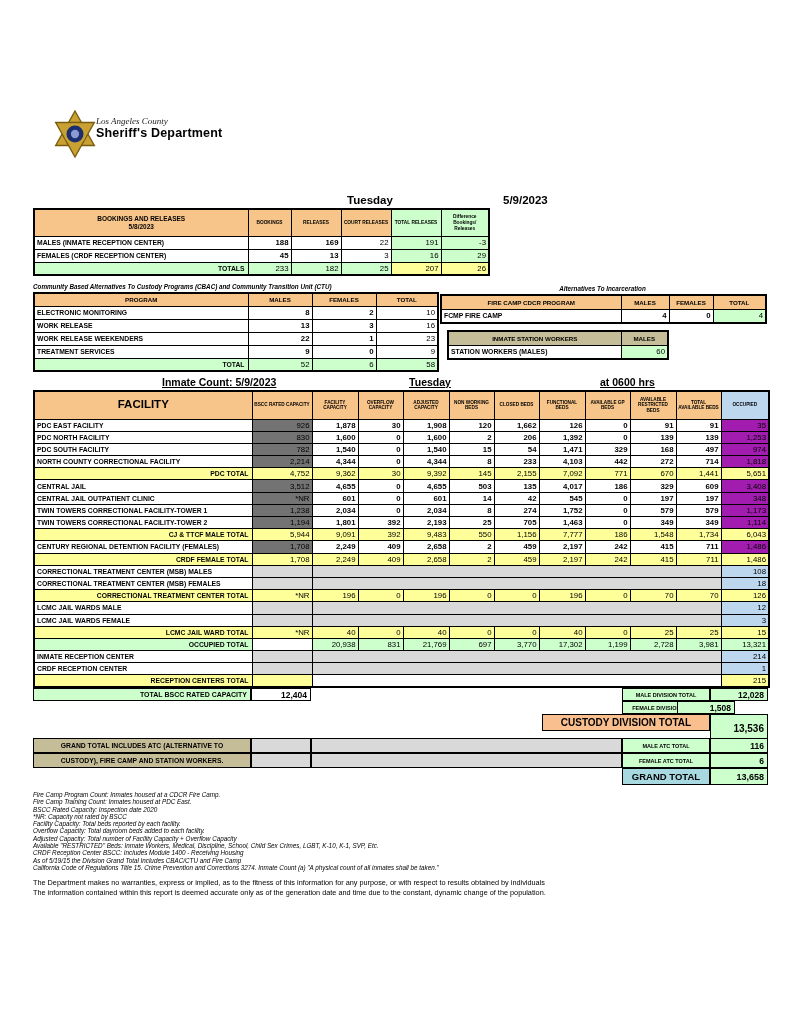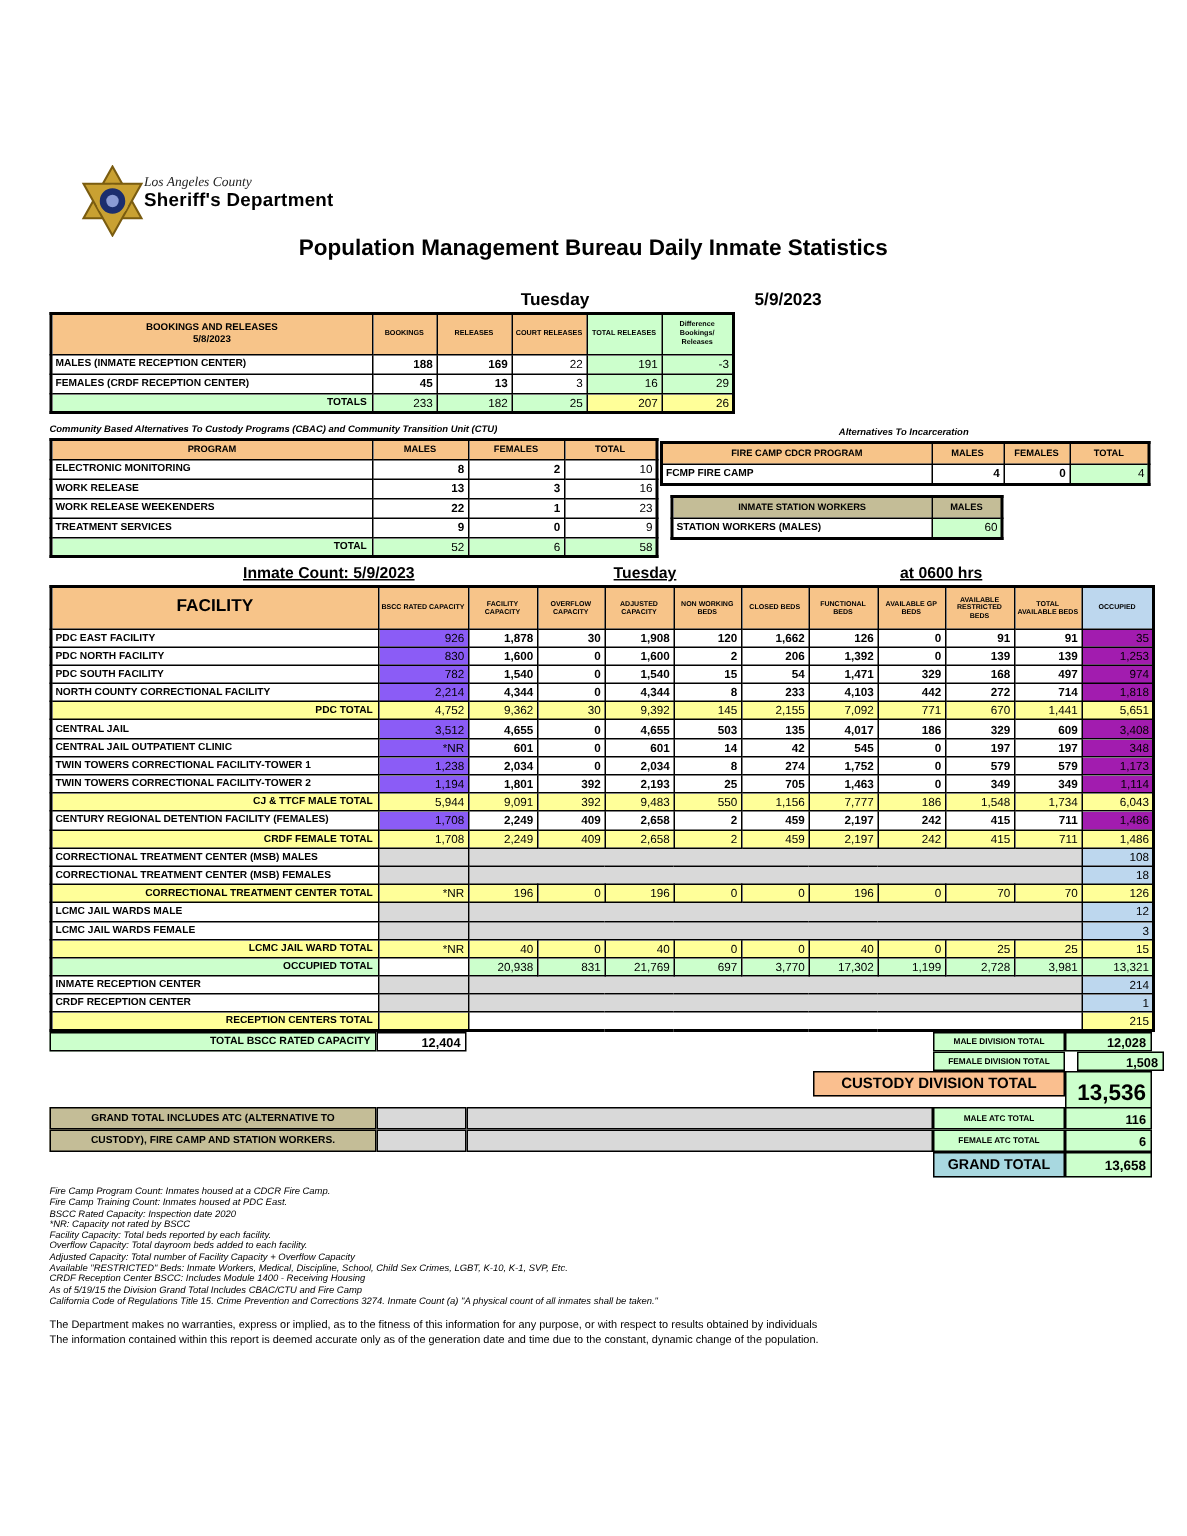--- a/index.html
+++ b/index.html
@@ -63,42 +63,42 @@
 .mc3{left:600px}
 
 
 #main-table{left:33px;top:390px}
 #main-table thead th{height:28px;font-size:4.7px;padding:1px}
 #main-table thead th.fac{font-size:11.5px}
 #main-table thead th.occh{background:#BDD7EE}
 #main-table td{height:12.2px}
 #main-table td.bscc,#main-table td.occ{font-size:7.8px;text-align:right;padding-right:2px}
 tr.facility td.n{font-weight:bold;border-width:1.5px}
-tr.facility td.bscc{background:#8b5cf6}
+tr.facility td.bscc{background:#737373}
 tr.facility td.occ{background:#a21caf}
 tr.total td{background:#FFFF99}
 tr.occupied_total td{background:#CCFFCC;height:14px}
 tr.occupied_total td.bscc{background:#fff}
 tr.grayspan td.bscc,tr.grayspan td.span{background:#D9D9D9}
 tr.grayspan td.occ{background:#BDD7EE}
 tr.reception_total td{background:#FFFF99}
 tr.reception_total td.span{background:#fff}
 
 
 .acell{position:absolute;border:1px solid #000;display:flex;align-items:center;font-weight:bold}
 .ar{justify-content:flex-end;padding-right:3px}
 .ac{justify-content:center;text-align:left}
 .bscc-l{left:33px;top:688px;width:218px;height:13px;background:#CCFFCC;font-size:7px}
 .bscc-v{left:251px;top:688px;width:60px;height:13px;background:#fff;border:1.5px solid #000;font-size:8.5px}
 .mdiv-l{left:622px;top:688px;width:88px;height:13px;background:#CCFFCC;font-size:5.5px}
 .mdiv-v{left:710px;top:688px;width:58px;height:13px;background:#CCFFCC;font-size:8.5px}
 .fdiv-l{left:622px;top:701px;width:88px;height:13px;background:#CCFFCC;font-size:5.5px}
-.fdiv-v{left:718px;top:701px;width:58px;height:13px;background:#CCFFCC;font-size:8.5px}
+.fdiv-v{left:677px;top:701px;width:58px;height:13px;background:#CCFFCC;font-size:8.5px}
 .cust-l{left:542px;top:714px;width:168px;height:17px;background:#FABF8F;font-size:10px;border:1.5px solid #000}
-.cust-v{left:710px;top:714px;width:58px;height:28px;background:#CCFFCC;font-size:15px;border:1.5px solid #000}
+.cust-v{left:710px;top:714px;width:58px;height:28px;background:#CCFFCC;font-size:10px;border:1.5px solid #000}
 .tan1{left:33px;top:738px;width:218px;height:15px;background:#C4BD97;font-size:6.8px}
 .tan2{left:33px;top:753px;width:218px;height:15px;background:#C4BD97;font-size:6.8px}
 .g1a{left:251px;top:738px;width:60px;height:15px;background:#D9D9D9}
 .g1b{left:311px;top:738px;width:311px;height:15px;background:#D9D9D9}
 .g2a{left:251px;top:753px;width:60px;height:15px;background:#D9D9D9}
 .g2b{left:311px;top:753px;width:311px;height:15px;background:#D9D9D9}
 .matc-l{left:622px;top:738px;width:88px;height:15px;background:#CCFFCC;font-size:5.5px}
 .matc-v{left:710px;top:738px;width:58px;height:15px;background:#CCFFCC;font-size:8.5px}
 .fatc-l{left:622px;top:753px;width:88px;height:15px;background:#CCFFCC;font-size:5.5px}
 .fatc-v{left:710px;top:753px;width:58px;height:15px;background:#CCFFCC;font-size:8.5px}
@@ -119,21 +119,20 @@
       <polygon points="50,2 92,77 8,77" fill="#C9A132" stroke="#7a5c10" stroke-width="3"></polygon>
       <polygon points="50,102 92,27 8,27" fill="#C9A132" stroke="#7a5c10" stroke-width="3"></polygon>
       <circle cx="50" cy="52" r="21" fill="#1b2e6e" stroke="#C9A132" stroke-width="5"></circle>
       <circle cx="50" cy="52" r="9" fill="#8a9bd4"></circle>
     </svg>
   </div>
   <div class="agency">
     <div class="a1">Los Angeles County</div>
     <div class="a2">Sheriff's Department</div>
   </div>
-  <div class="title">Population Management Bureau Daily Inmate Statistics</div>
   <div class="day">Tuesday</div>
   <div class="date">5/9/2023</div>
 
   <table id="bookings">
     <colgroup>
         <col style="width:214px">
         <col style="width:43px">
         <col style="width:50px">
         <col style="width:50px">
         <col style="width:50px">

